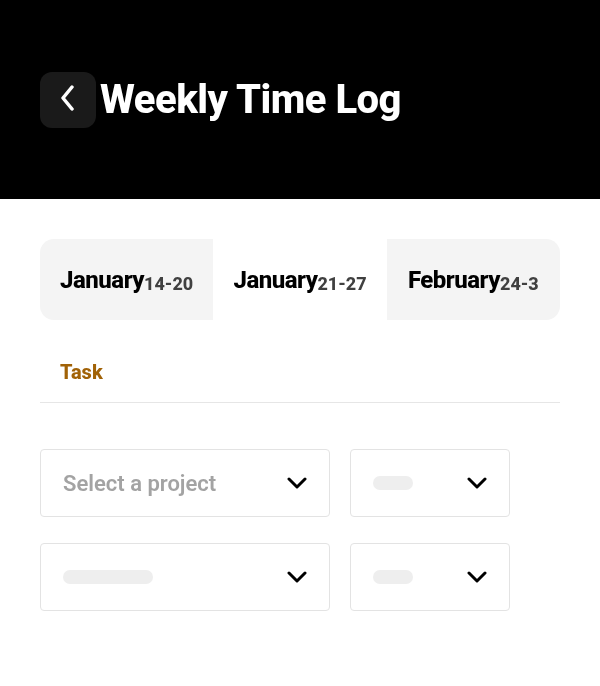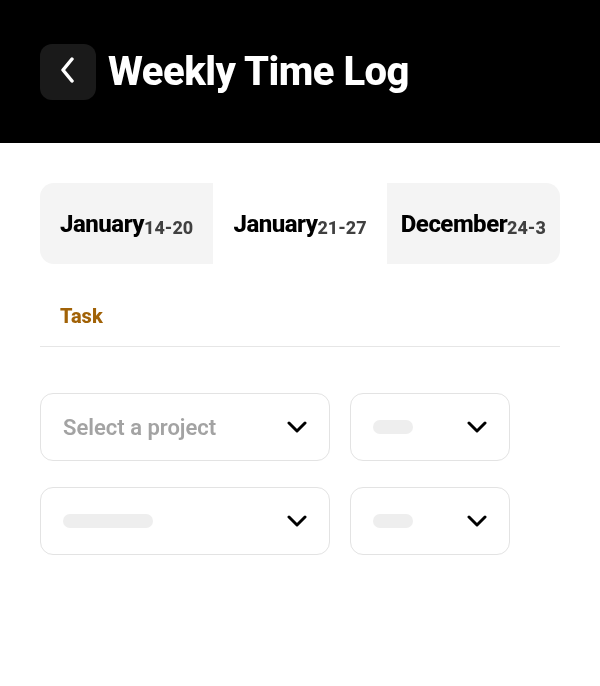--- a/index.html
+++ b/index.html
@@ -5,25 +5,25 @@
     * { box-sizing: border-box; margin: 0; padding: 0; }
     body {
       font-family: -apple-system, BlinkMacSystemFont, "Segoe UI", Roboto, Helvetica, Arial, sans-serif;
       background: #fff;
       width: 600px;
       height: 686px;
       overflow: hidden;
     }
     .header {
       background: #000;
-      height: 143px;
+      height: 199px;
       display: flex;
       align-items: center;
       padding: 0 40px;
-      gap: 12px;
+      gap: 4px;
     }
     .back-button {
       width: 56px;
       height: 56px;
       background: #1a1a1a;
       border-radius: 12px;
       display: flex;
       align-items: center;
       justify-content: center;
       cursor: pointer;
@@ -85,21 +85,21 @@
       margin-left: 20px;
     }
     .rows { margin-top: 46px; }
     .row {
       display: flex;
       gap: 20px;
       margin-bottom: 26px;
     }
     .select {
       border: 1.5px solid #e3e3e3;
-      border-radius: 13px;
+      border-radius: 4px;
       height: 68px;
       display: flex;
       align-items: center;
       justify-content: space-between;
       padding: 8px 22px;
       cursor: pointer;
       background: #fff;
     }
     .select.project { width: 290px; }
     .select.task { width: 160px; }
@@ -135,21 +135,21 @@
   <div class="week-tabs">
     <div class="week-tab">
       <span class="month">January</span>
       <span class="range">14-20</span>
     </div>
     <div class="week-tab active">
       <span class="month">January</span>
       <span class="range">21-27</span>
     </div>
     <div class="week-tab">
-      <span class="month">December</span>
+      <span class="month">February</span>
       <span class="range">24-3</span>
     </div>
   </div>
 
   <div class="columns-header">
     <div class="col-task">Task</div>
   </div>
 
   <div class="rows">
 

